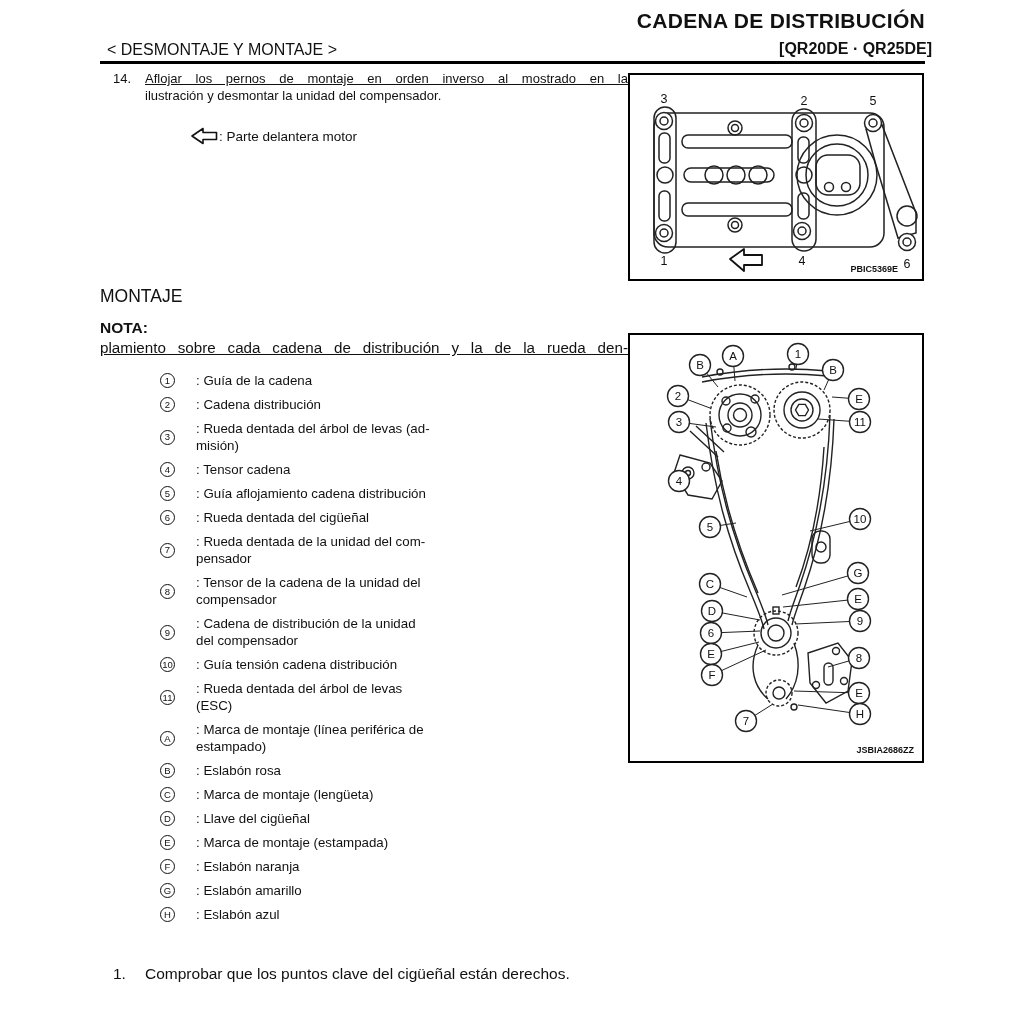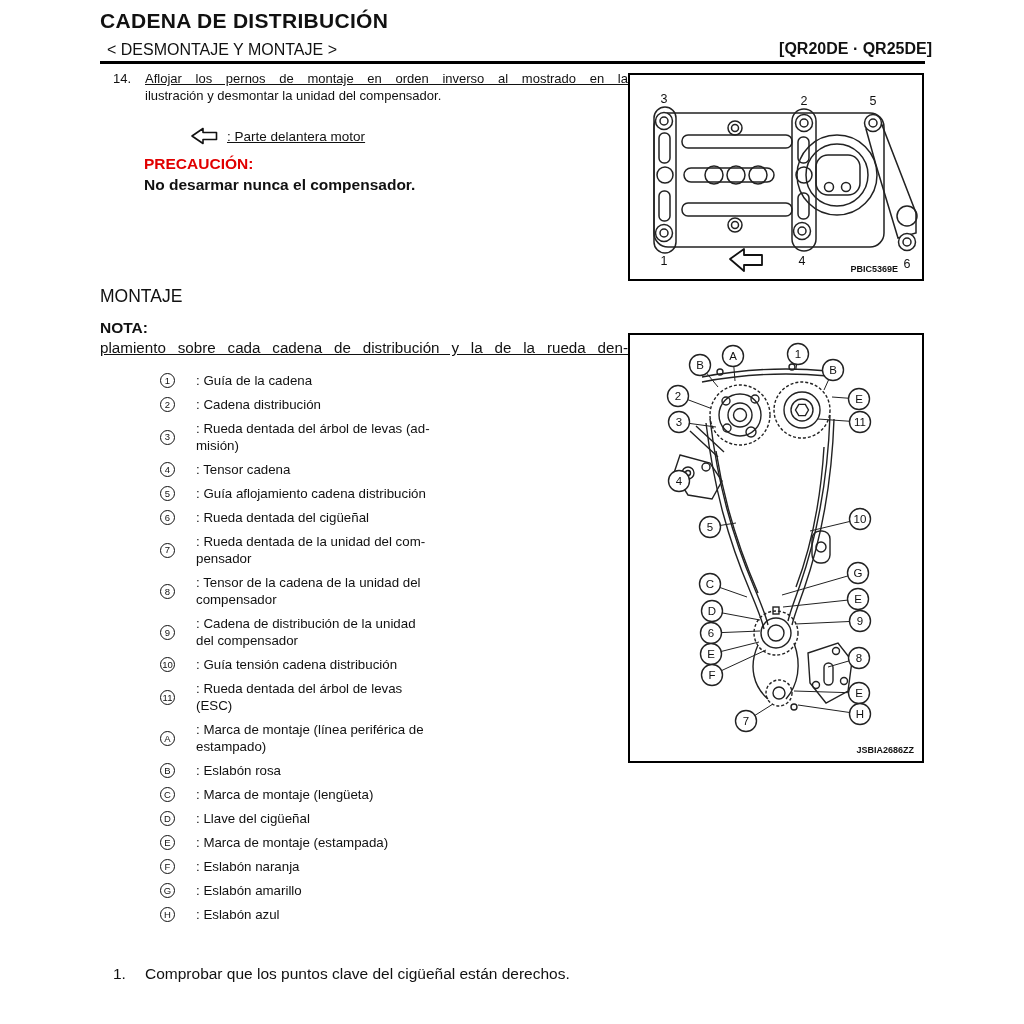--- a/index.html
+++ b/index.html
@@ -1,29 +1,29 @@
 <!DOCTYPE html>
 <html><head>
 <meta charset="utf-8">
 <style>
   html,body{margin:0;padding:0;background:#fff;}
   .page{position:relative;width:1024px;height:1024px;background:#ffffff;
         font-family:"Liberation Sans",sans-serif;color:#111;overflow:hidden;}
-  .title{position:absolute;left:100px;top:9px;width:825px;text-align:left;
+  .title{position:absolute;left:100px;top:9px;width:825px;text-align:right;
          font-size:21px;font-weight:bold;letter-spacing:.3px;}
   .sec-left{position:absolute;left:107px;top:41px;font-size:16px;}
   .sec-right{position:absolute;right:92px;top:40px;font-size:16px;font-weight:bold;}
   .hrule{position:absolute;left:100px;top:61px;width:825px;height:3px;background:#000;}
 
   .col{position:absolute;left:100px;top:70px;width:528px;}
   .step{display:flex;font-size:13px;line-height:1.32;}
   .step .num{flex:none;width:45px;padding-left:13px;box-sizing:border-box;}
   .step .body{flex:1;}
   .jl{text-align:justify;text-align-last:justify;text-decoration:underline;}
-  .front{margin:23px 0 0 90px;display:flex;align-items:center;gap:9px;font-size:13.5px;text-decoration:underline;}
+  .front{margin:23px 0 0 90px;display:flex;align-items:center;gap:1px;font-size:13.5px;}
   .front svg{display:block;}
   .caution{margin:9px 0 0 44px;font-size:15.5px;font-weight:bold;line-height:1.35;}
   .caution .cl{color:#e10000;}
 
   .montaje{position:absolute;left:100px;top:286px;width:528px;}
   .mh{font-size:17.5px;line-height:1.2;}
   .nota{font-size:15.5px;font-weight:bold;margin-top:11px;line-height:1.3;}
   .npar{font-size:15.2px;line-height:1.38;}
 
   .legend{margin:13px 0 0 60px;}
@@ -63,24 +63,20 @@
       </div>
     </div>
 
     <div class="front">
       <svg width="28" height="18" viewBox="0 0 28 18">
         <path d="M2,9 L13,1.5 V5.5 H26.5 V12.5 H13 V16.5 Z" fill="#fff" stroke="#111" stroke-width="1.6" stroke-linejoin="round"></path>
       </svg>
       <span>: Parte delantera motor</span>
     </div>
 
-    <div class="caution">
-      <div class="cl">PRECAUCIÓN:</div>
-      <div>No desarmar nunca el compensador.</div>
-    </div>
   </div>
 
   <div class="montaje">
     <div class="mh">MONTAJE</div>
     <div class="nota">NOTA:</div>
     <div class="npar">
       <div class="jl">plamiento sobre cada cadena de distribución y la de la rueda den-</div>
     </div>
 
     <div class="legend">

